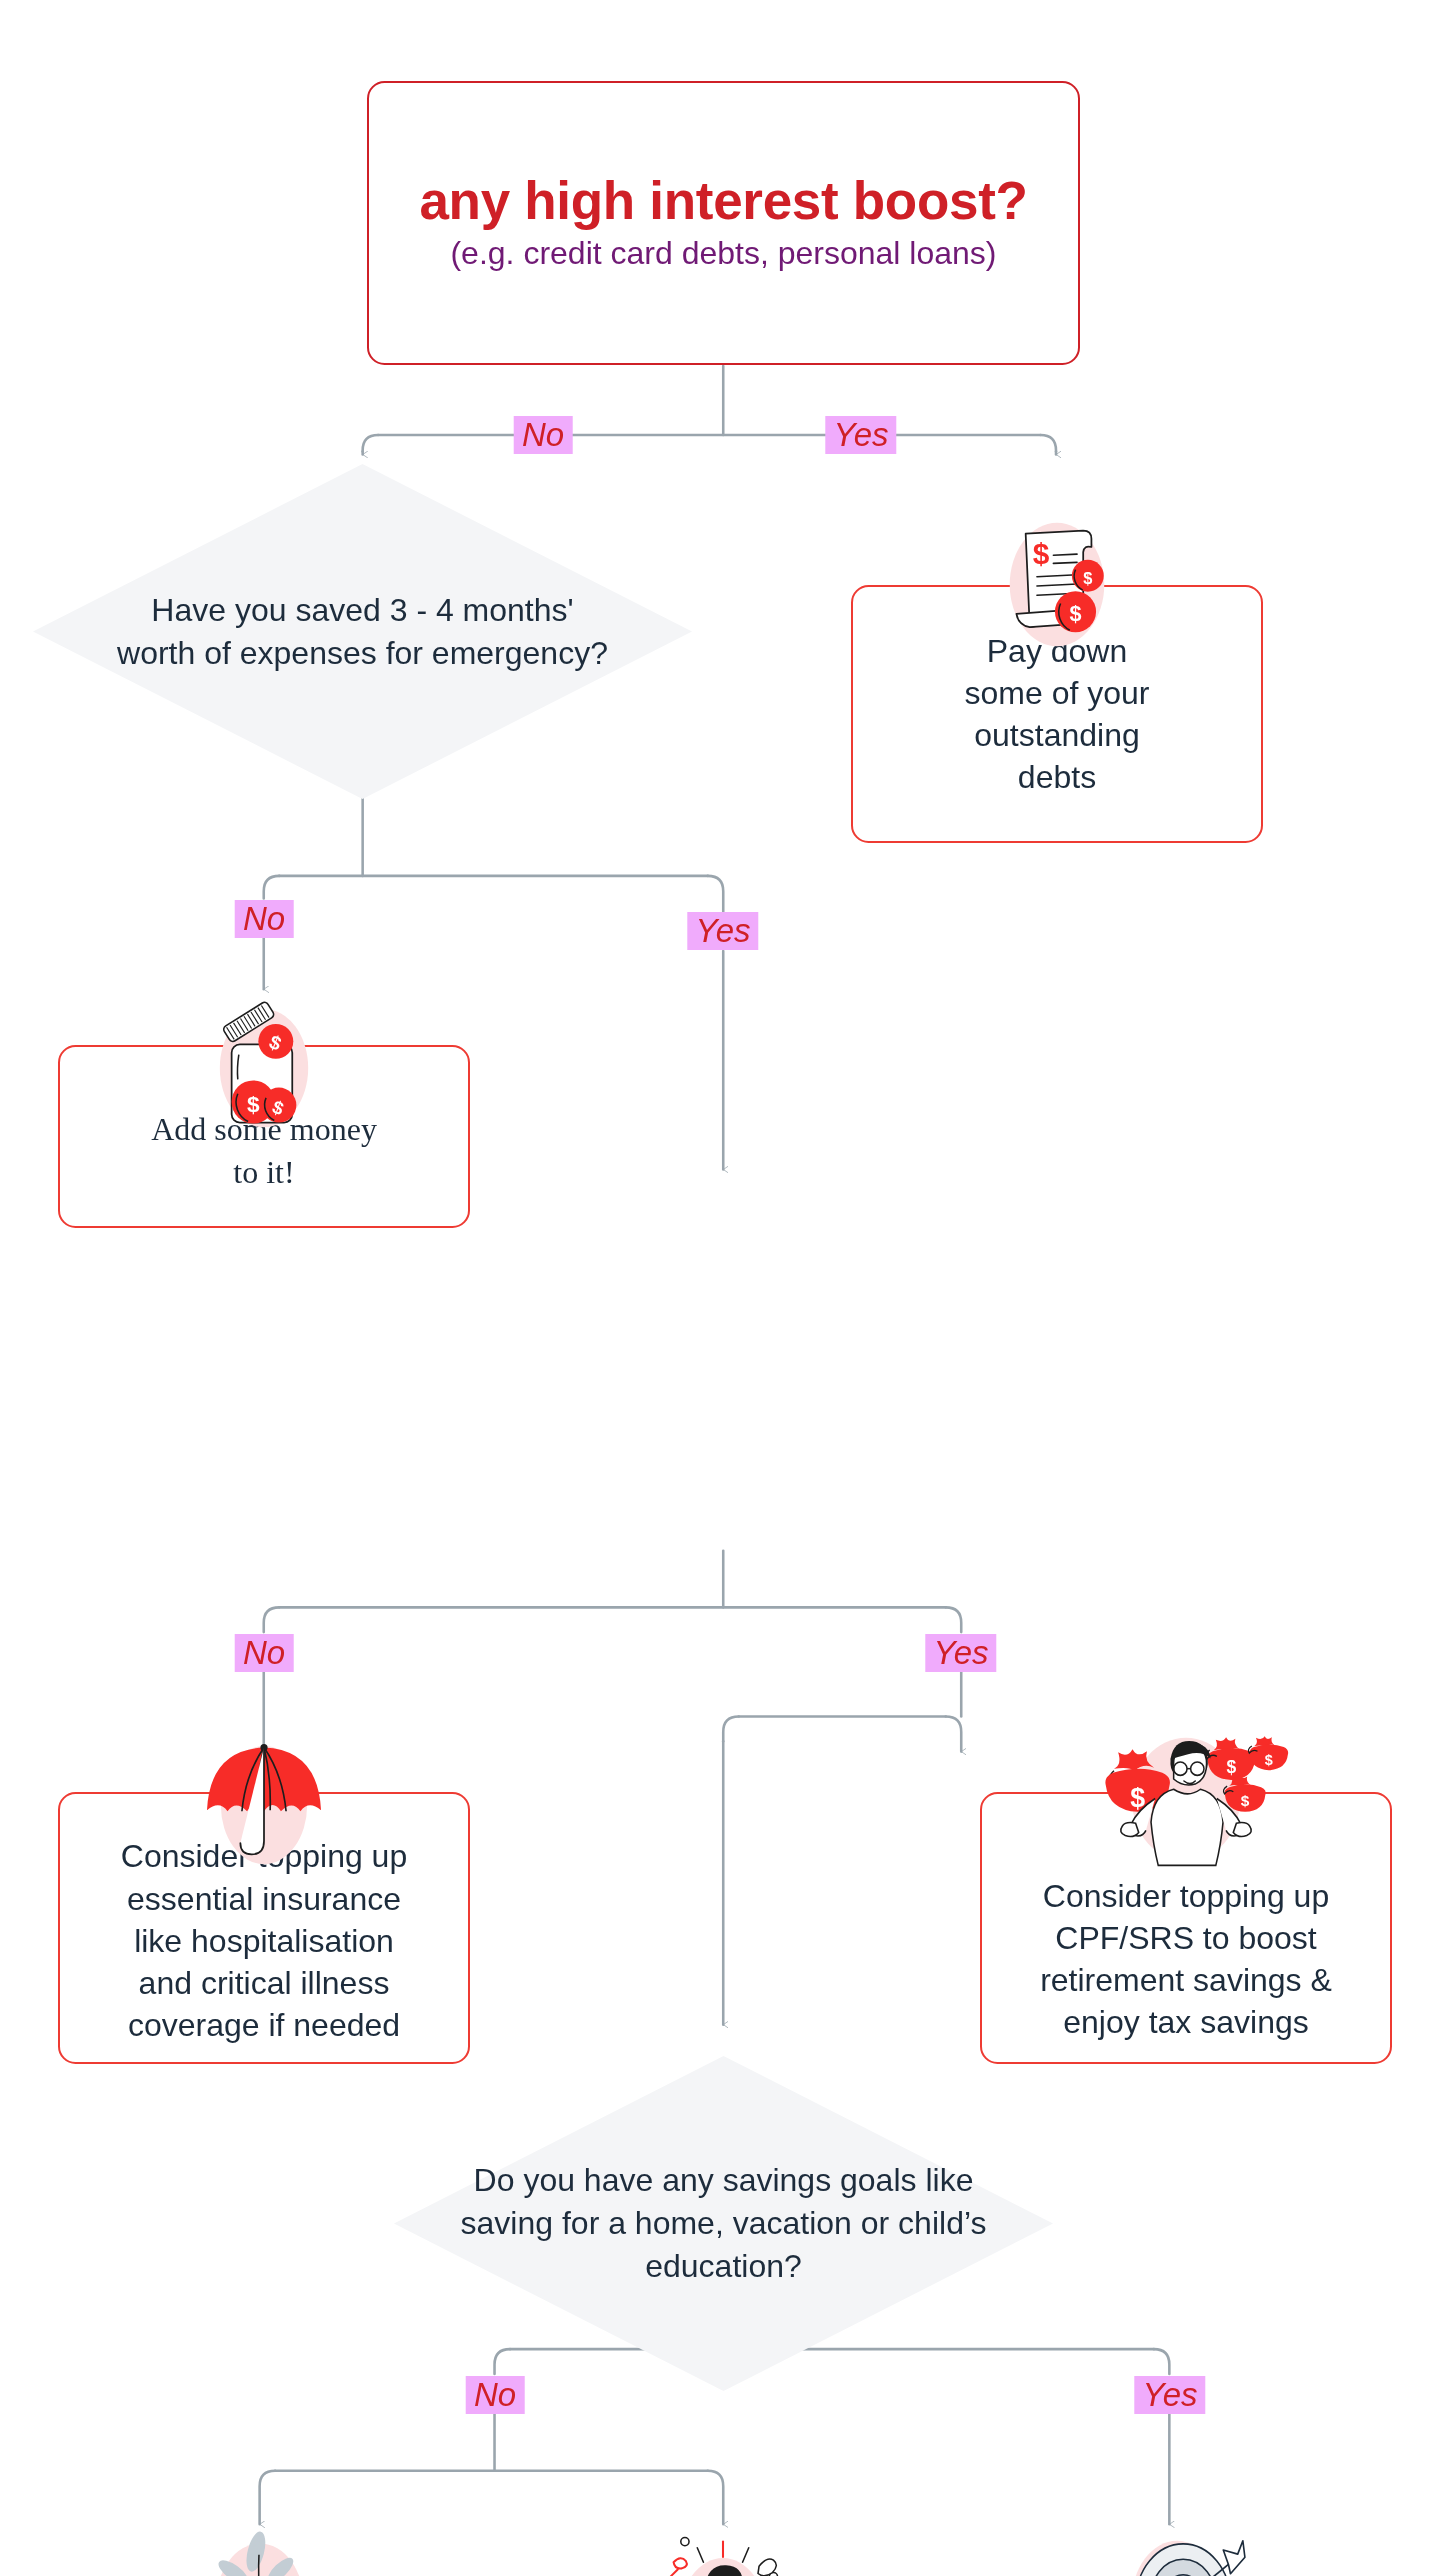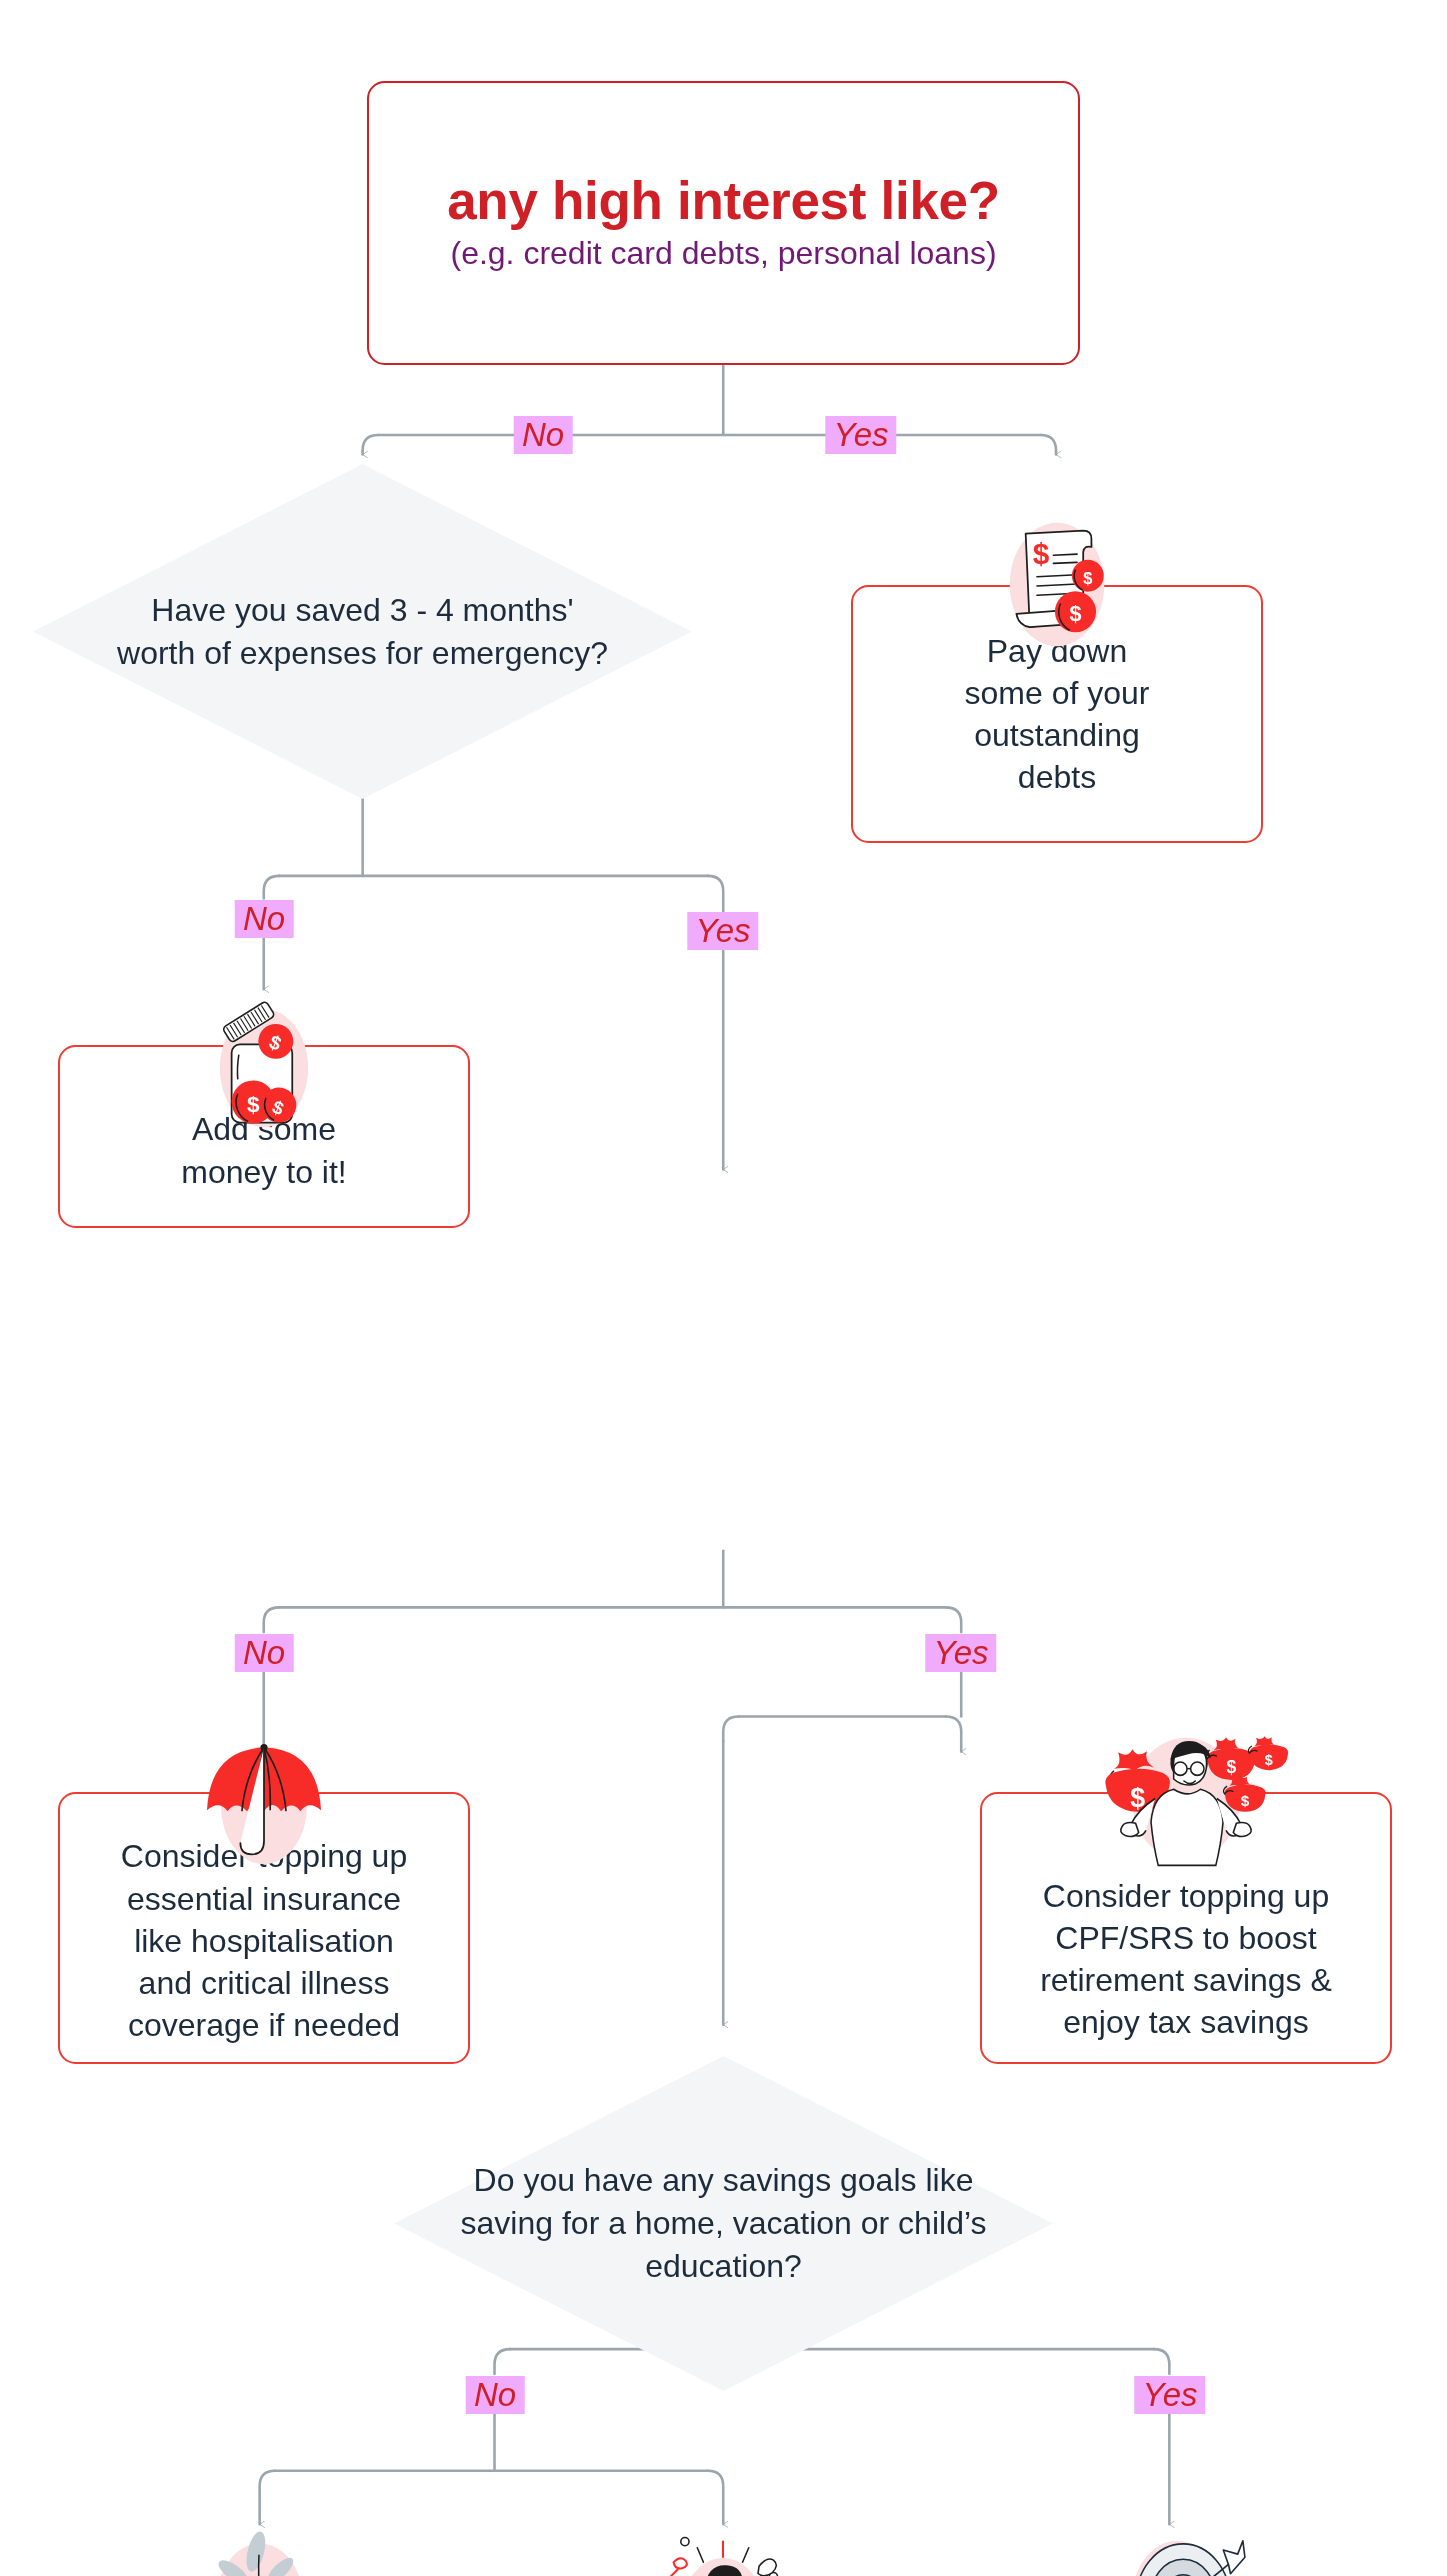--- a/index.html
+++ b/index.html
@@ -132,21 +132,21 @@
       <path d="M534 4796 L1374 4796"></path>
       <path d="M534 4796 q-30 0 -30 30 L504 4900" marker-end="url(#ah)"></path>
       <path d="M1374 4796 q30 0 30 30 L1404 4900" marker-end="url(#ah)"></path>
 
       <path d="M2270 4684 L2270 4900" marker-end="url(#ah)"></path>
     </g>
   </svg>
 
   <div class="node rbox title" style="left:367px; top:81px; width:713px; height:284px; flex-direction:column;">
     <div style="padding:0 20.6px;">
-      <div class="title-main">any high interest like?</div>
+      <div class="title-main">any high interest boost?</div>
       <div class="title-sub">(e.g. credit card debts, personal loans)</div>
     </div>
   </div>
 
   <span class="blabel" style="left:543px; top:435px;">No</span>
   <span class="blabel" style="left:861px; top:435px;">Yes</span>
 
   <div class="node rbox" style="left:851px; top:585px; width:412px; height:258px; padding:0 20.6px;">
     <div class="boxtext" style="max-width:227px; ">Pay down some of your outstanding debts</div>
   </div>
@@ -173,21 +173,21 @@
   </div>
 
   <div class="diamond" style="left:33px; top:464px; width:659px; height:335px;">
     <div class="dshape"></div>
     <div class="dlabel">Have you saved 3 - 4 months' worth of expenses for emergency?</div>
   </div>
 
   <span class="blabel" style="left:264px; top:919px;">No</span>
   <span class="blabel" style="left:723px; top:931px;">Yes</span>
 
-  <div class="node rbox" style="left:58px; top:1045px; width:412px; height:183px; padding:0 20px;">
+  <div class="node rbox" style="left:58px; top:1045px; width:412px; height:183px; padding:0 20px;font-family:Liberation Serif, serif;">
     <div class="boxtext" style="max-width:227px; margin-top:28px;">Add some money to it!</div>
   </div>
   <div class="icon-wrap" style="left:264px; top:991px; width:139px; height:149px;">
     <svg width="139" height="149" viewBox="0 0 270 290">
       <ellipse cx="135" cy="150" rx="86" ry="115" fill="#fbdfe0"></ellipse>
       <g transform="rotate(-32 104 62)">
         <rect x="56" y="44" width="100" height="34" rx="8" fill="#ffffff" stroke="#1d1d1d" stroke-width="3.2"></rect>
         <g stroke="#1d1d1d" stroke-width="2.2">
           <path d="M64 47 L64 75"></path>
             <path d="M72 47 L72 75"></path>

